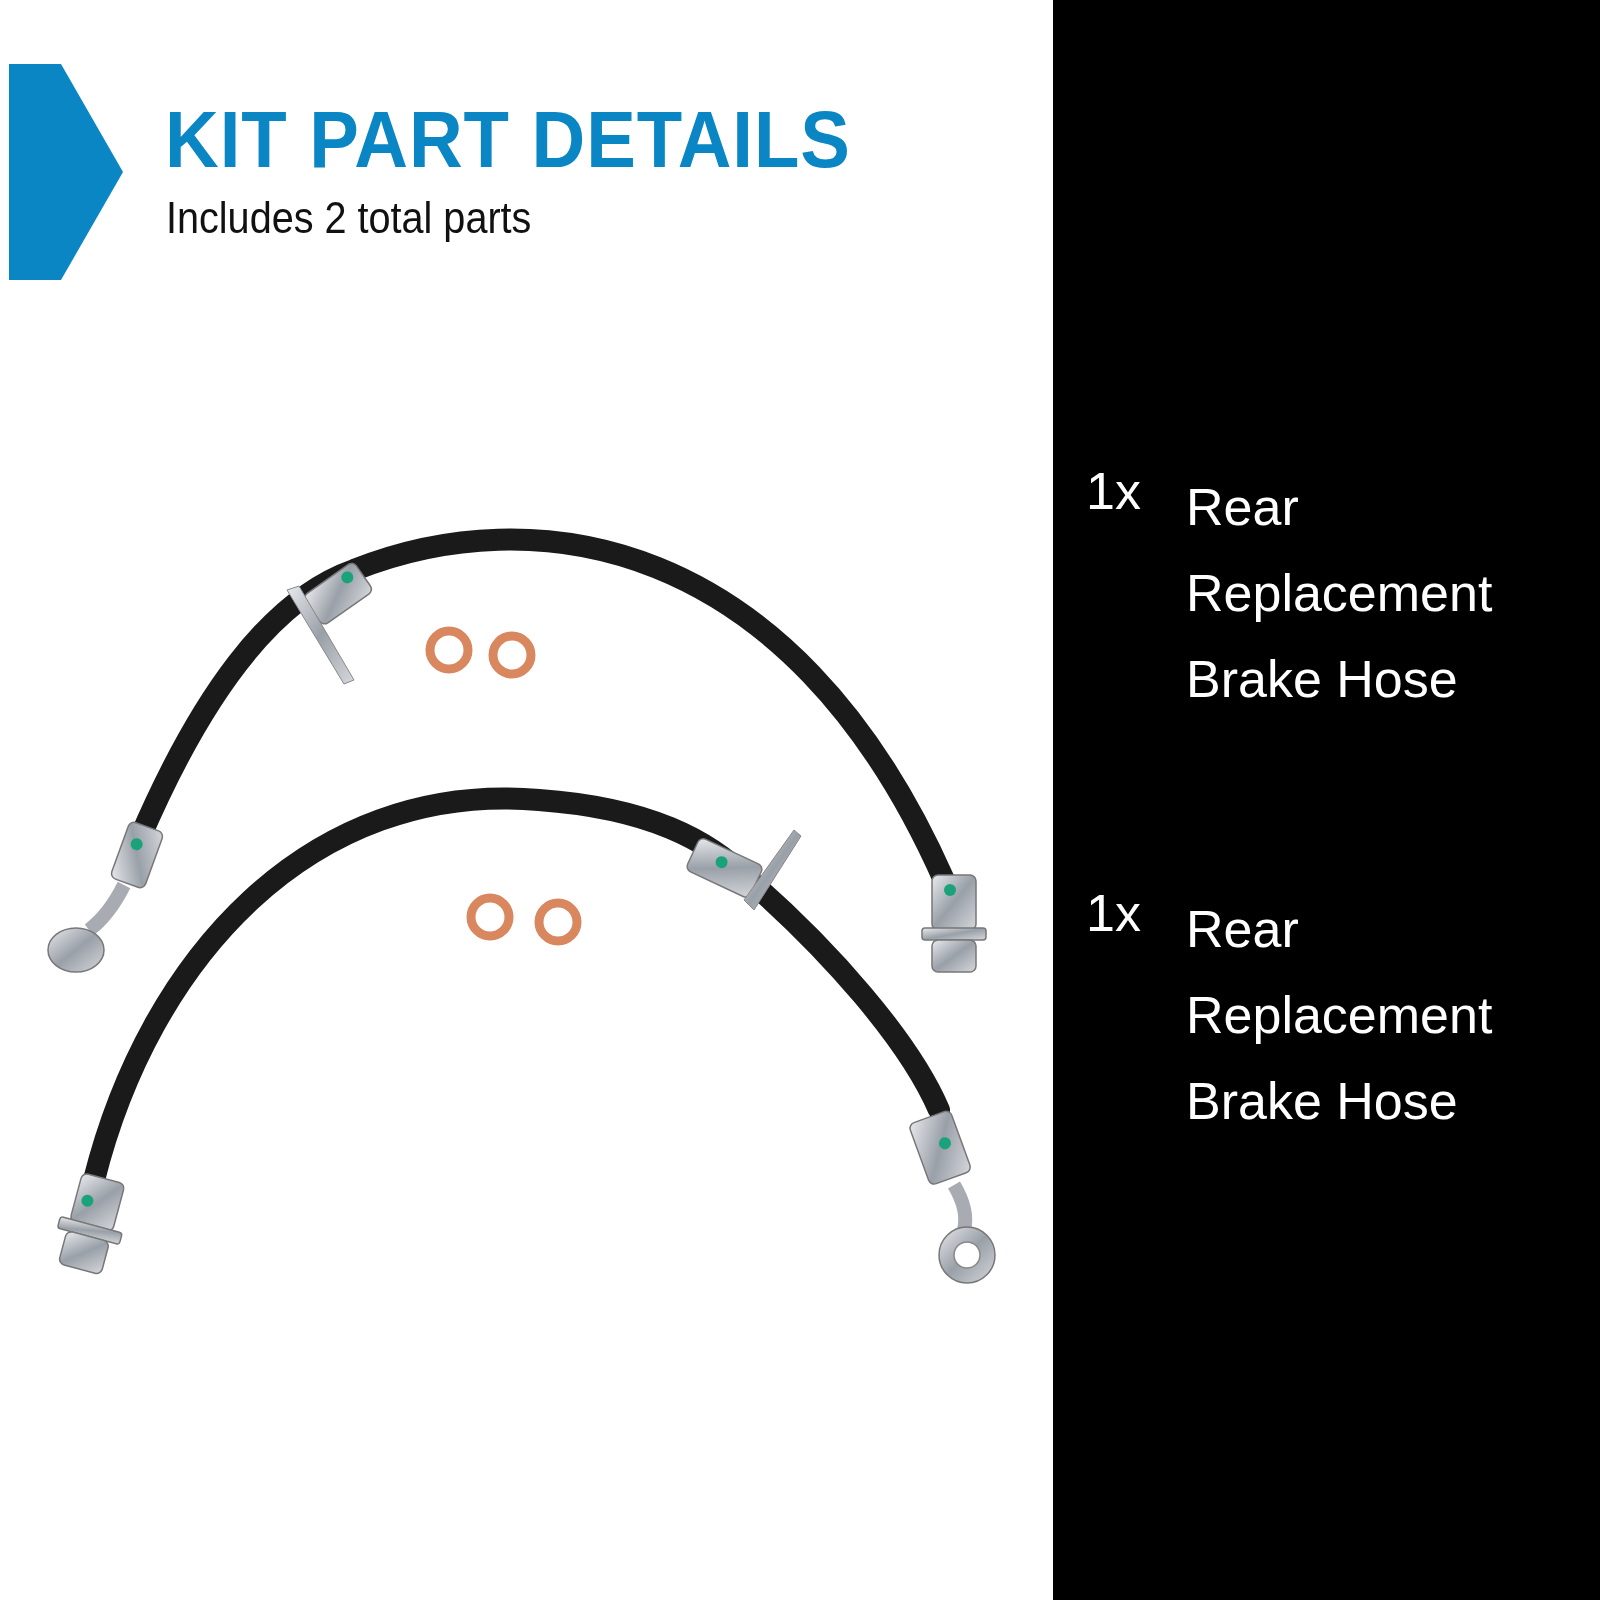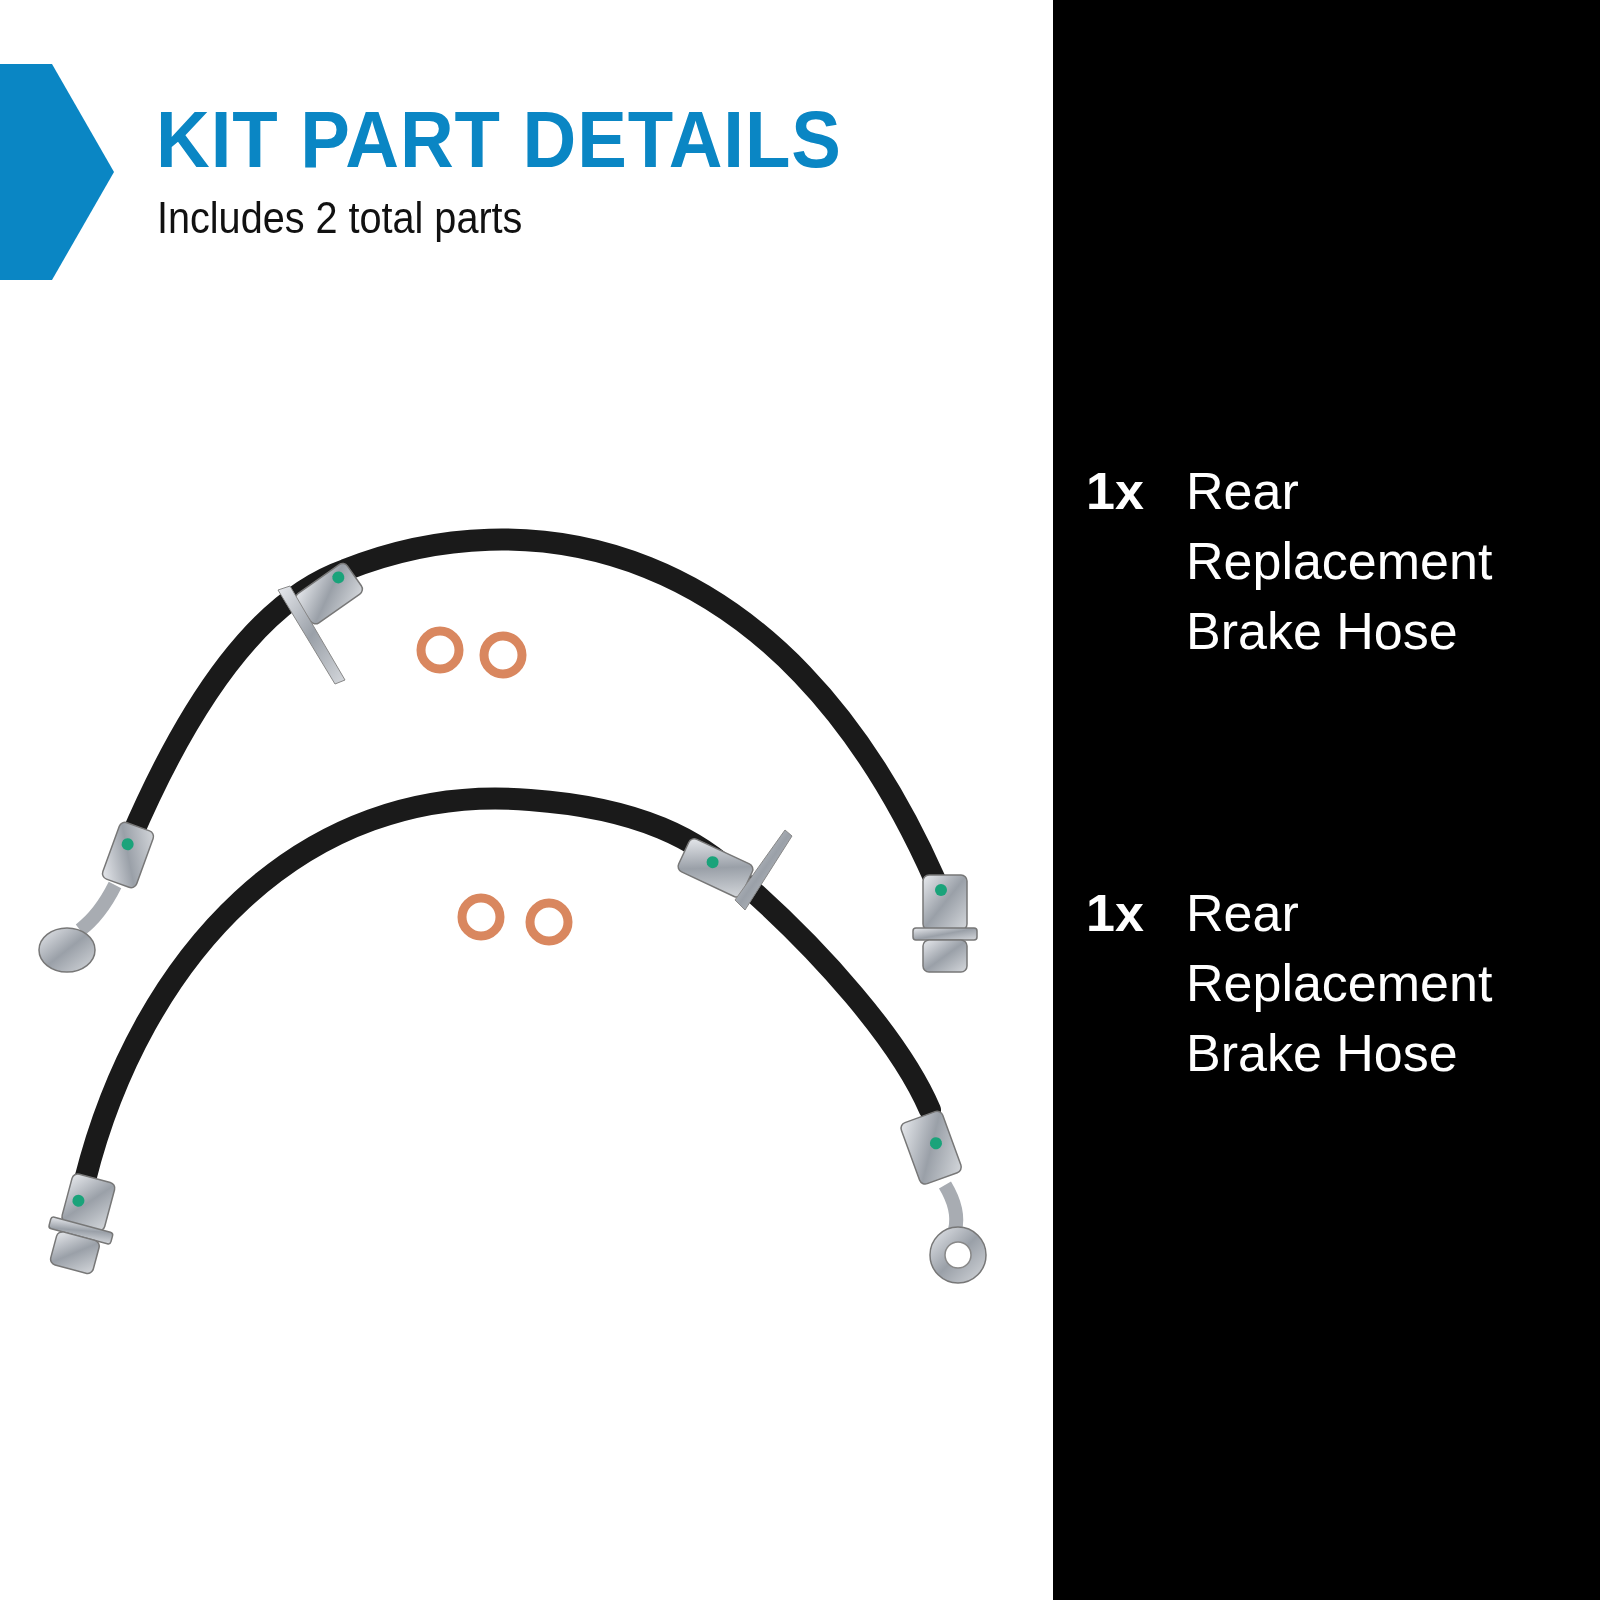--- a/index.html
+++ b/index.html
@@ -1,26 +1,26 @@
 <!DOCTYPE html>
 <html><head>
 <meta charset="utf-8">
 <style>
   html, body { margin: 0; padding: 0; }
   body { width: 1600px; height: 1600px; position: relative; overflow: hidden; background: #ffffff; font-family: "Liberation Sans", "DejaVu Sans", sans-serif; }
-  .left { position: absolute; left: 0; top: 0; width: 1053px; height: 1600px; background: #ffffff; }
+  .left { position: absolute; left: 9px; top: 0; width: 1053px; height: 1600px; background: #ffffff; }
   .right { position: absolute; left: 1053px; top: 0; width: 547px; height: 1600px; background: #000000; }
   .chevron { position: absolute; left: 0; top: 64px; width: 114px; height: 216px; }
   .title { position: absolute; left: 156px; top: 100px; margin: 0; font-size: 80px; font-weight: bold; color: #0a86c4; letter-spacing: 1px; line-height: 1; white-space: nowrap; transform: scaleX(0.93); transform-origin: left top; }
   .subtitle { position: absolute; left: 157px; top: 196px; margin: 0; font-size: 44px; color: #111; line-height: 1; white-space: nowrap; transform: scaleX(0.9); transform-origin: left top; }
   .product { position: absolute; left: 20px; top: 500px; width: 1010px; height: 800px; }
   .item { position: absolute; left: 1086px; color: #fff; }
-  .item .qty { position: absolute; left: 0; top: 0; font-size: 52px; font-weight: bold; line-height: 70px; width: 90px; }
+  .item .qty { position: absolute; left: 0; top: 0; font-size: 52px; font-weight: normal; line-height: 70px; width: 90px; }
   .item .desc { position: absolute; left: 100px; top: 0; font-size: 52px; line-height: 70px; white-space: nowrap; }
-  .item .desc div { display: block; }
+  .item .desc div { display: block; margin-top: 16px; }
 </style>
 </head>
 <body>
 
 <div class="left">
   <svg class="chevron" viewBox="0 0 114 216">
     <polygon points="0,0 52,0 114,108 52,216 0,216" fill="#0a86c4"></polygon>
   </svg>
   <h1 class="title">KIT PART DETAILS</h1>
   <p class="subtitle">Includes 2 total parts</p>

